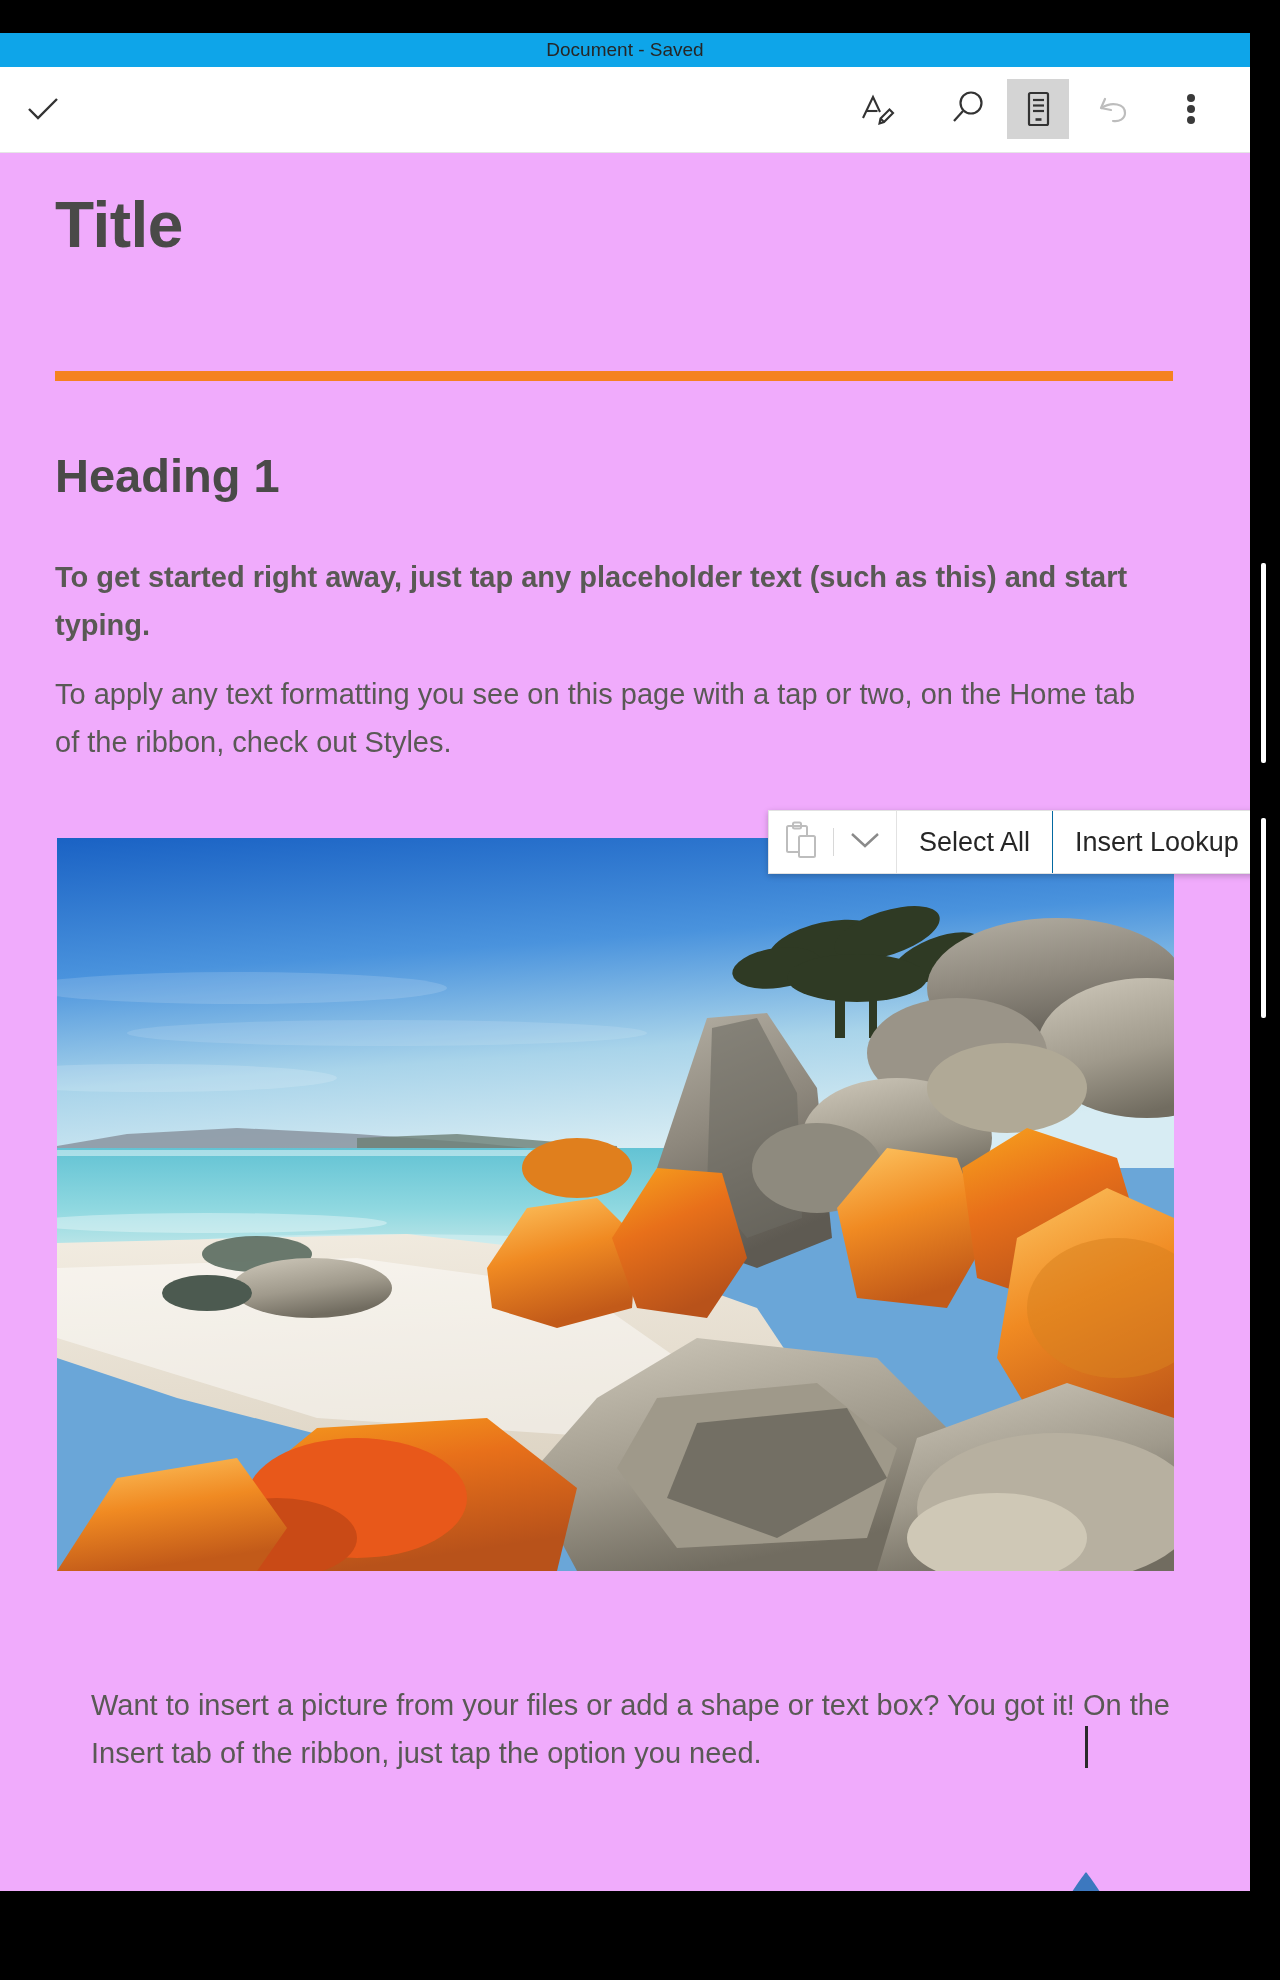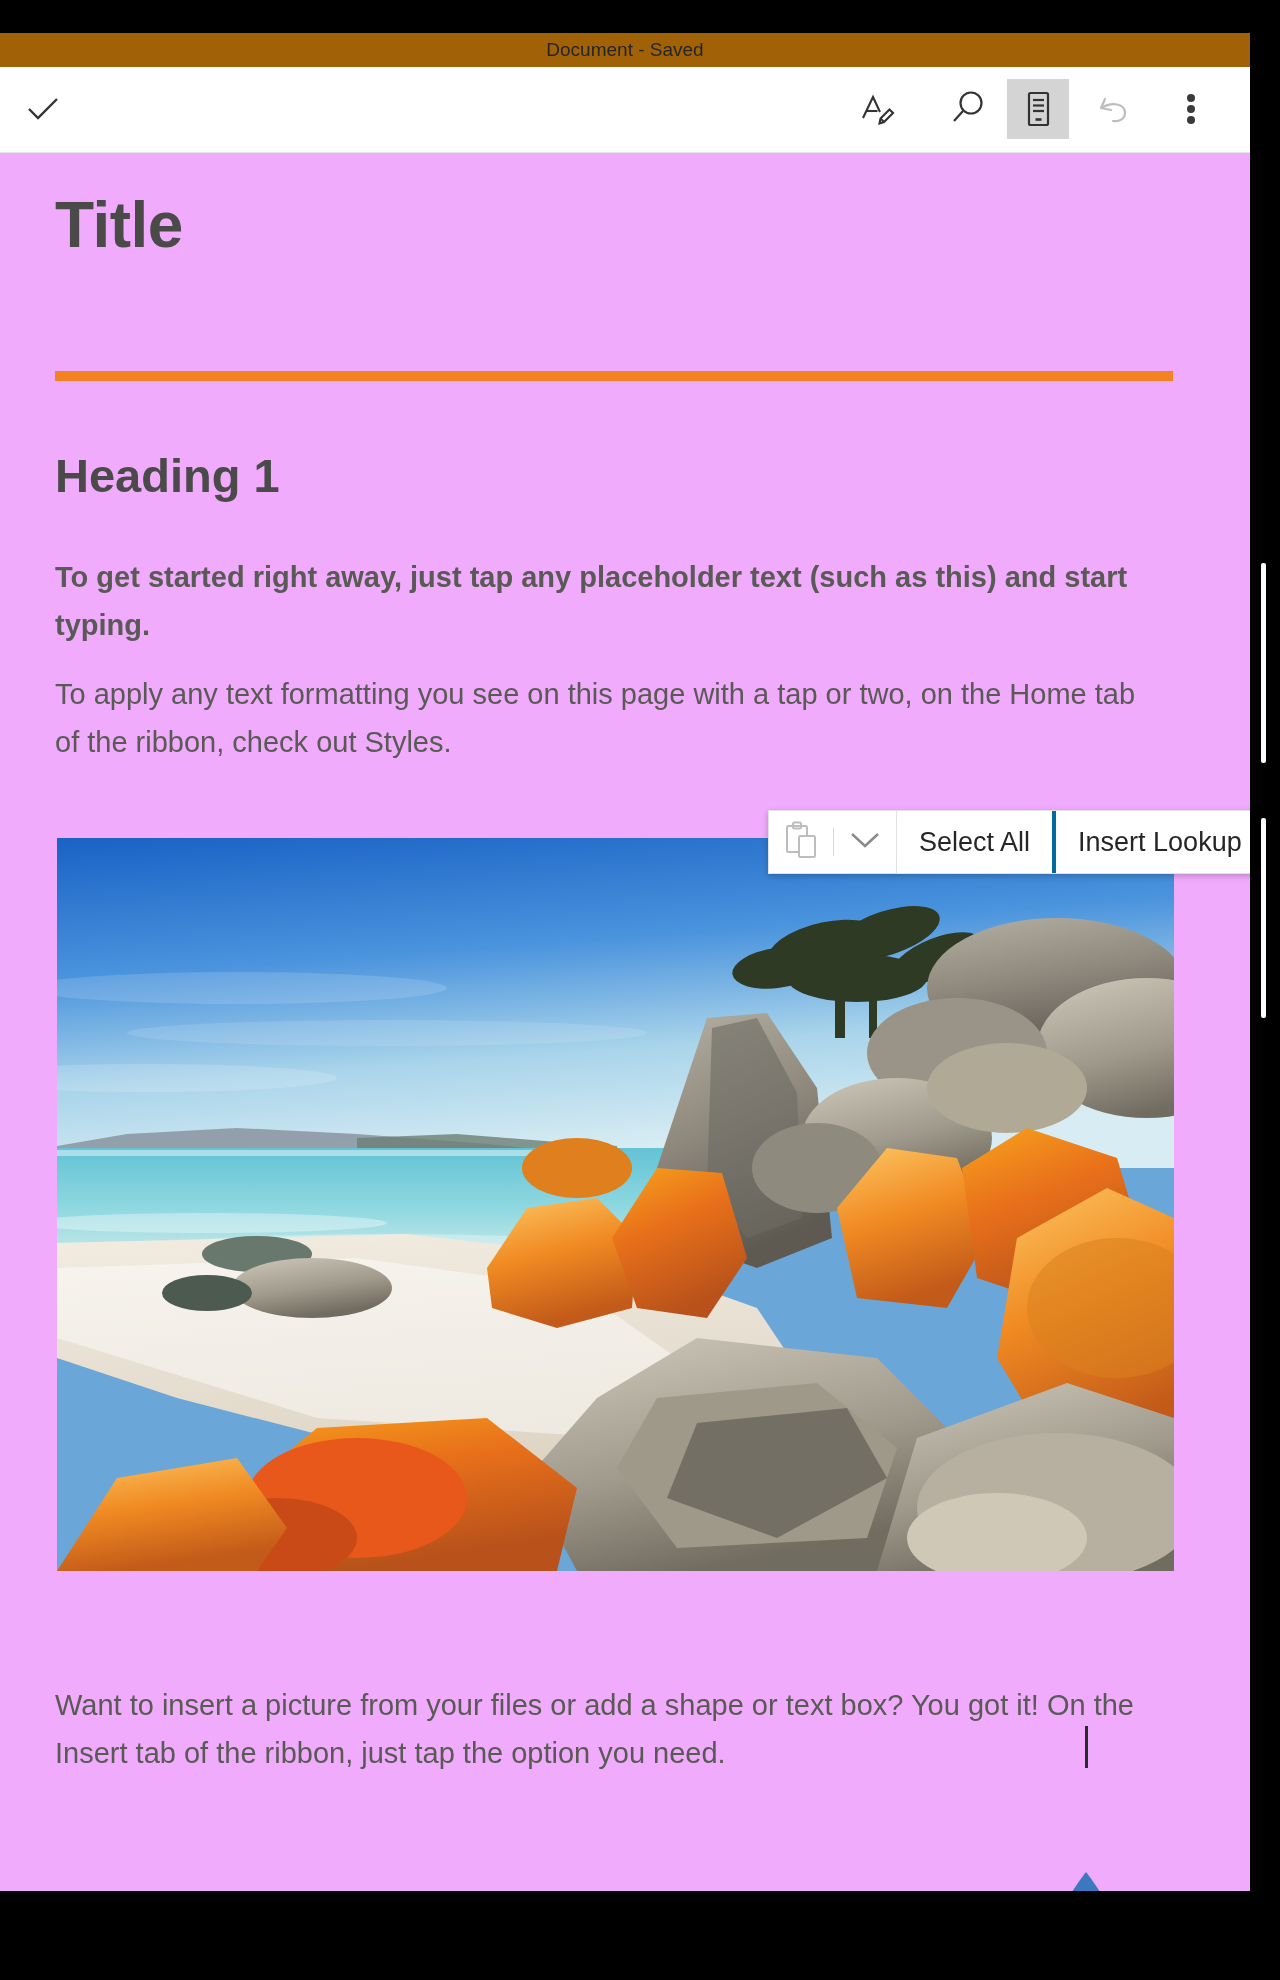--- a/index.html
+++ b/index.html
@@ -63,21 +63,21 @@
   }
   .scroll-seg.a { top: 530px; height: 200px; }
   .scroll-seg.b { top: 785px; height: 200px; }
 
   
   .titlebar {
     position: absolute;
     left: 0; top: 0;
     width: 1250px;
     height: 34px;
-    background: #a16207;
+    background: #0ea5e9;
   }
   .doc-title {
     position: absolute;
     width: 1250px;
     top: 7px;
     text-align: center;
     font-size: 19px;
     color: #262626;
     line-height: 20px;
   }
@@ -148,21 +148,21 @@
   .para {
     position: absolute;
     left: 55px;
     width: 1110px;
     font-size: 29px;
     line-height: 48px;
     color: #595955;
   }
   .para.p1 { top: 400px; font-weight: bold; }
   .para.p2 { top: 517px; }
-  .para.p3 { top: 1528px; }
+  .para.p3 { top: 1528px; margin-left: 36px; }
 
   .doc-image {
     position: absolute;
     left: 57px;
     top: 685px;
     width: 1117px;
     height: 733px;
     overflow: hidden;
     background: #6aa6d8;
   }
@@ -198,21 +198,21 @@
     align-items: stretch;
     z-index: 50;
   }
   .ctx-item {
     display: flex;
     align-items: center;
     justify-content: center;
     padding: 0 22px;
     font-size: 27px;
     color: #262626;
-    border-right: 4px solid #0369a1;
+    border-right: 1px solid #0369a1;
     white-space: nowrap;
   }
   .ctx-item:last-child { border-right: none; }
   .ctx-paste {
     display: flex;
     align-items: center;
     padding: 0 14px;
     border-right: 1px solid #e2e2e2;
   }
   .ctx-sep {

